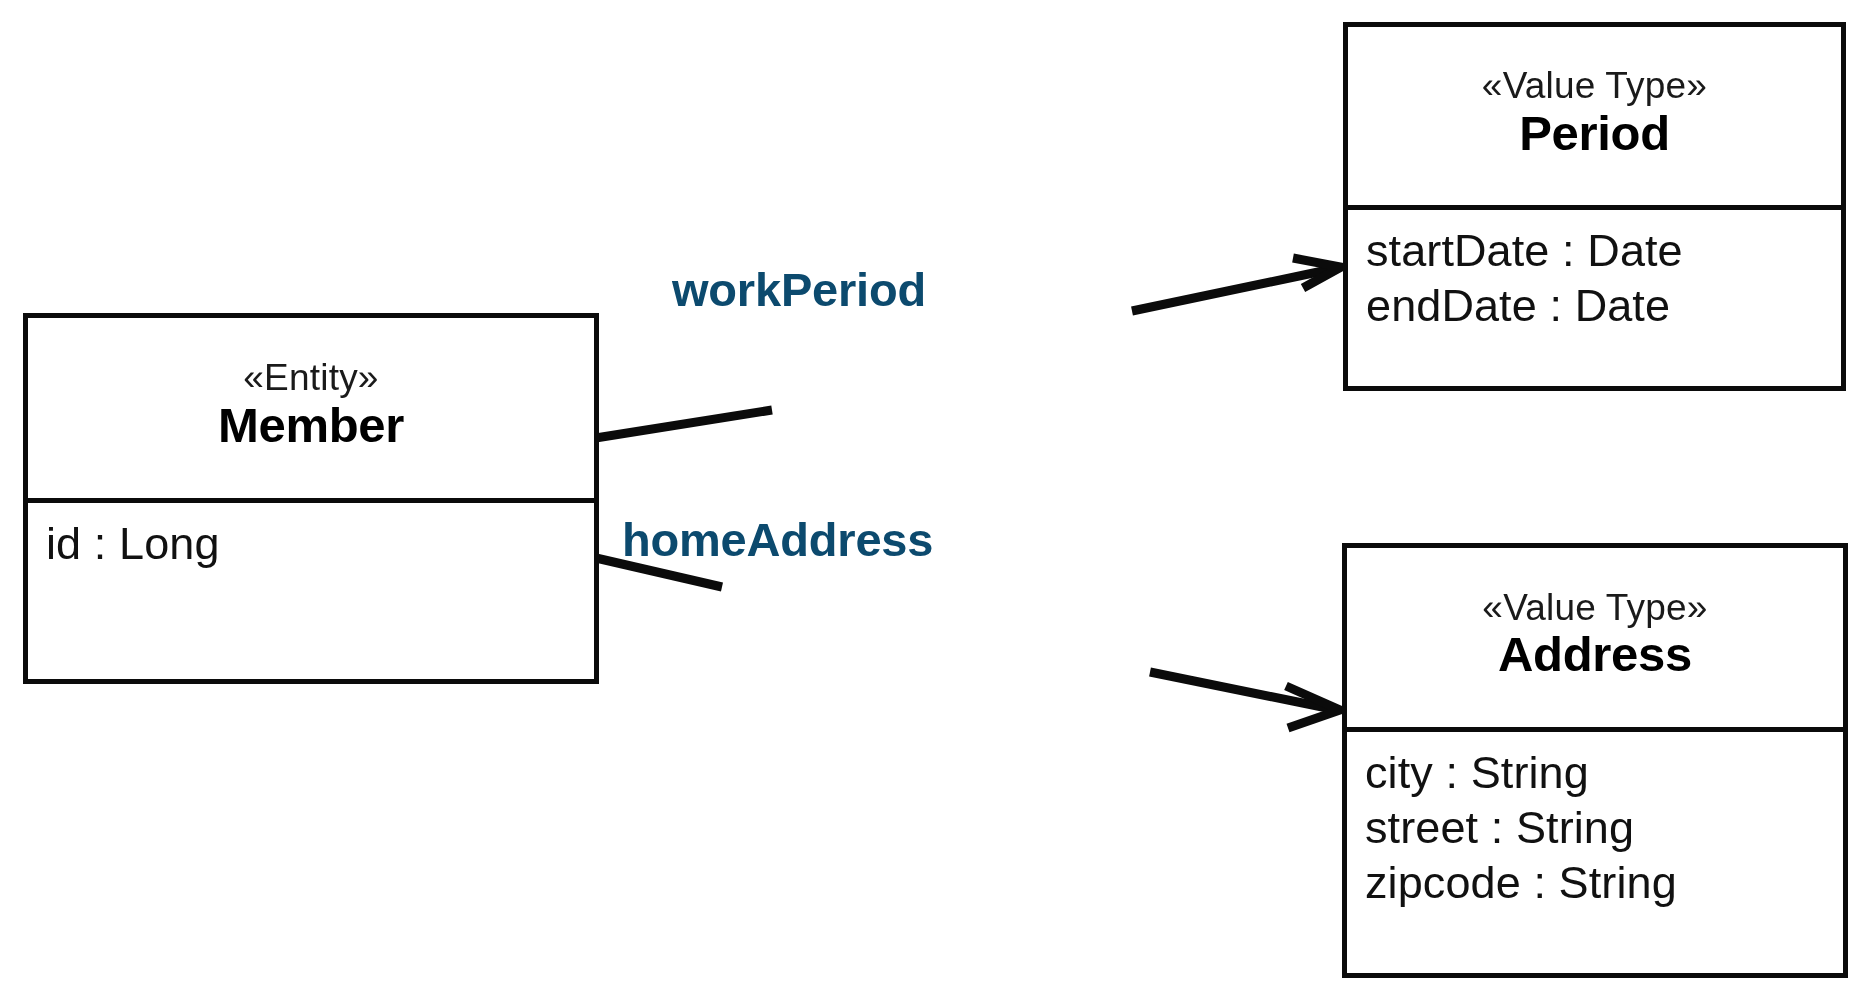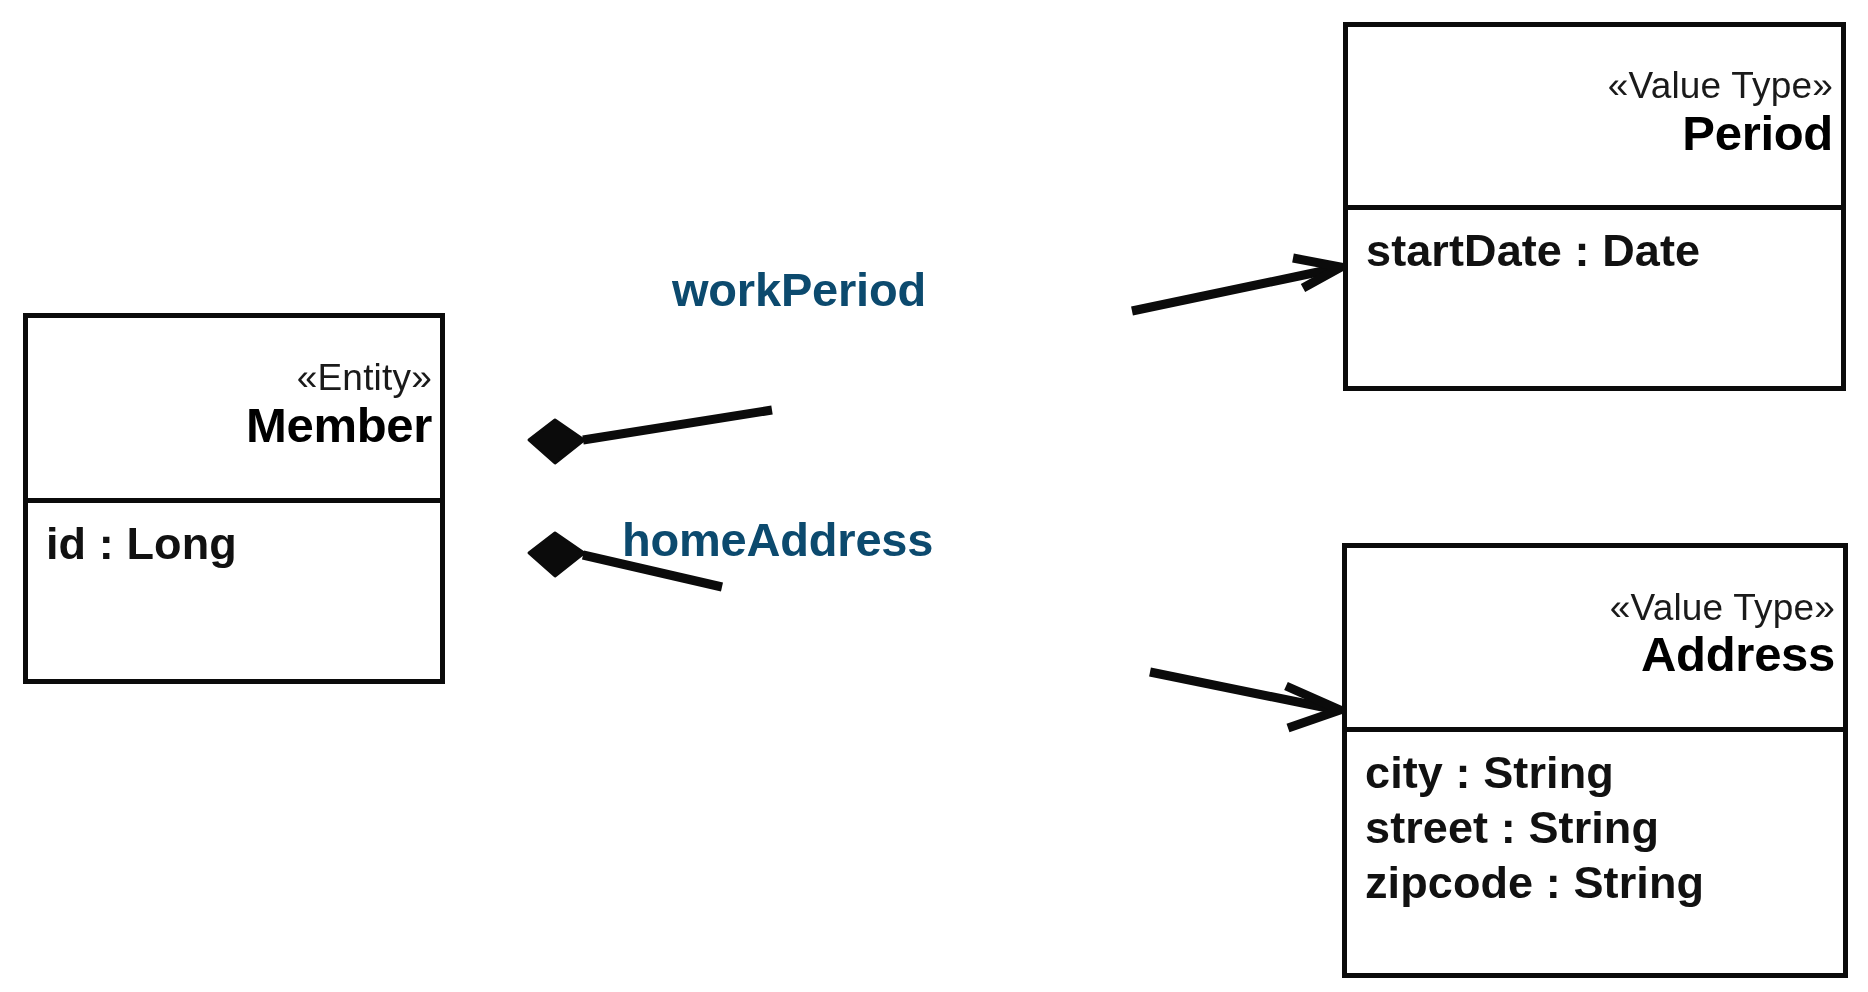--- a/index.html
+++ b/index.html
@@ -24,21 +24,21 @@
     box-sizing: border-box;
     border: 5px solid #0b0b0b;
     background: #ffffff;
     display: flex;
     flex-direction: column;
   }
   .class-header {
     box-sizing: border-box;
     display: flex;
     flex-direction: column;
-    align-items: flex-end;
+    align-items: center;
     justify-content: center;
     border-bottom: 5px solid #0b0b0b;
     padding: 4px 8px 10px 8px;
   }
   .stereotype {
     font-size: 37px;
     font-weight: 400;
     line-height: 1.12;
     letter-spacing: 0.2px;
     color: #1a1a1a;
@@ -55,32 +55,32 @@
   .class-attrs {
     box-sizing: border-box;
     flex: 1 1 auto;
     display: flex;
     flex-direction: column;
     justify-content: flex-start;
     padding: 14px 0 0 18px;
   }
   .attr {
     font-size: 45px;
-    font-weight: 700;
+    font-weight: 400;
     line-height: 1.22;
     letter-spacing: 0.1px;
     color: #111111;
     white-space: nowrap;
   }
 
   
   #class-member {
     left: 23px;
     top: 313px;
-    width: 422px;
+    width: 576px;
     height: 371px;
   }
   #class-member .class-header { height: 185px; }
 
   
   #class-period {
     left: 1343px;
     top: 22px;
     width: 503px;
     height: 369px;
@@ -165,20 +165,21 @@
     </div>
   </div>
 
   <div class="uml-class" id="class-period">
     <div class="class-header">
       <div class="stereotype">«Value Type»</div>
       <div class="class-name">Period</div>
     </div>
     <div class="class-attrs">
       <div class="attr">startDate : Date</div>
+      <div class="attr">endDate : Date</div>
     </div>
   </div>
 
   <div class="uml-class" id="class-address">
     <div class="class-header">
       <div class="stereotype">«Value Type»</div>
       <div class="class-name">Address</div>
     </div>
     <div class="class-attrs">
       <div class="attr">city : String</div>

